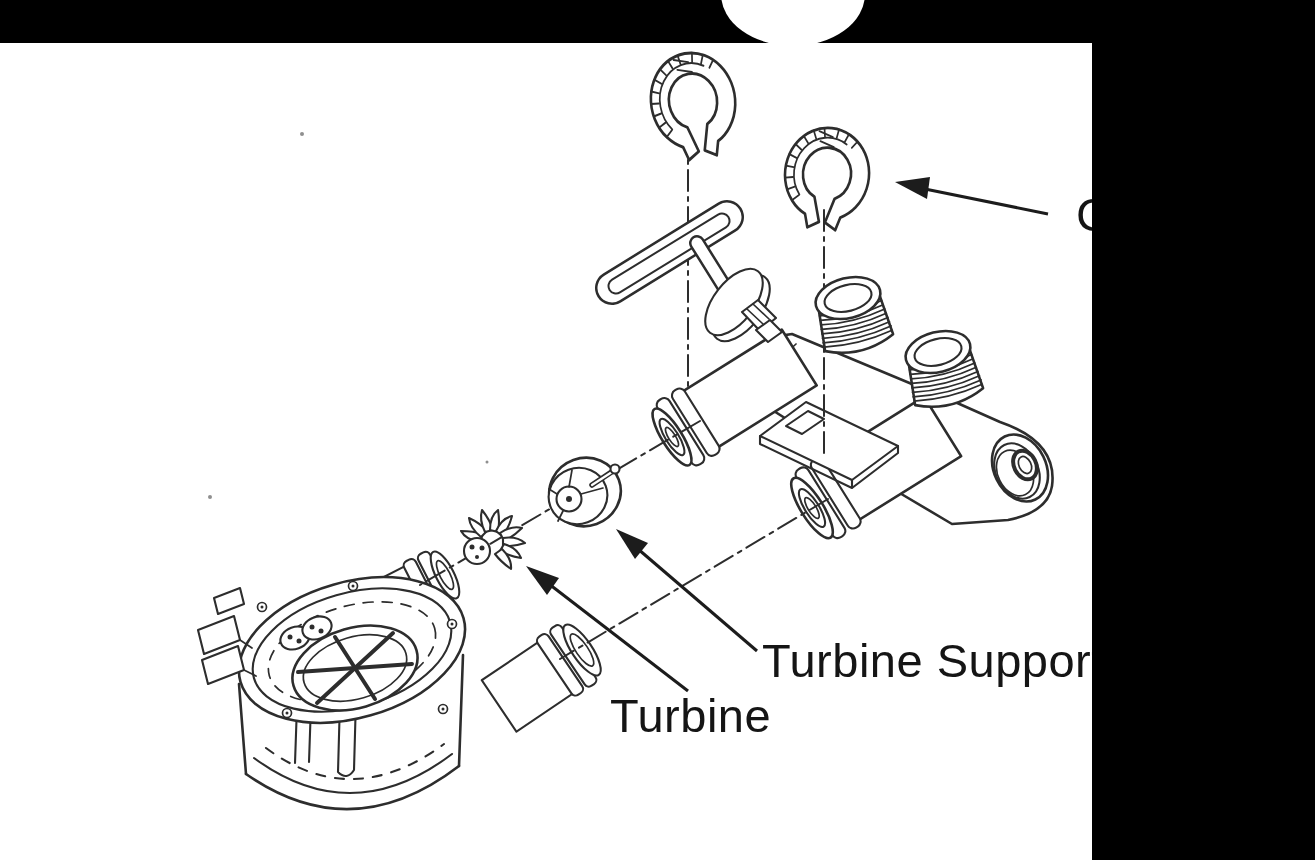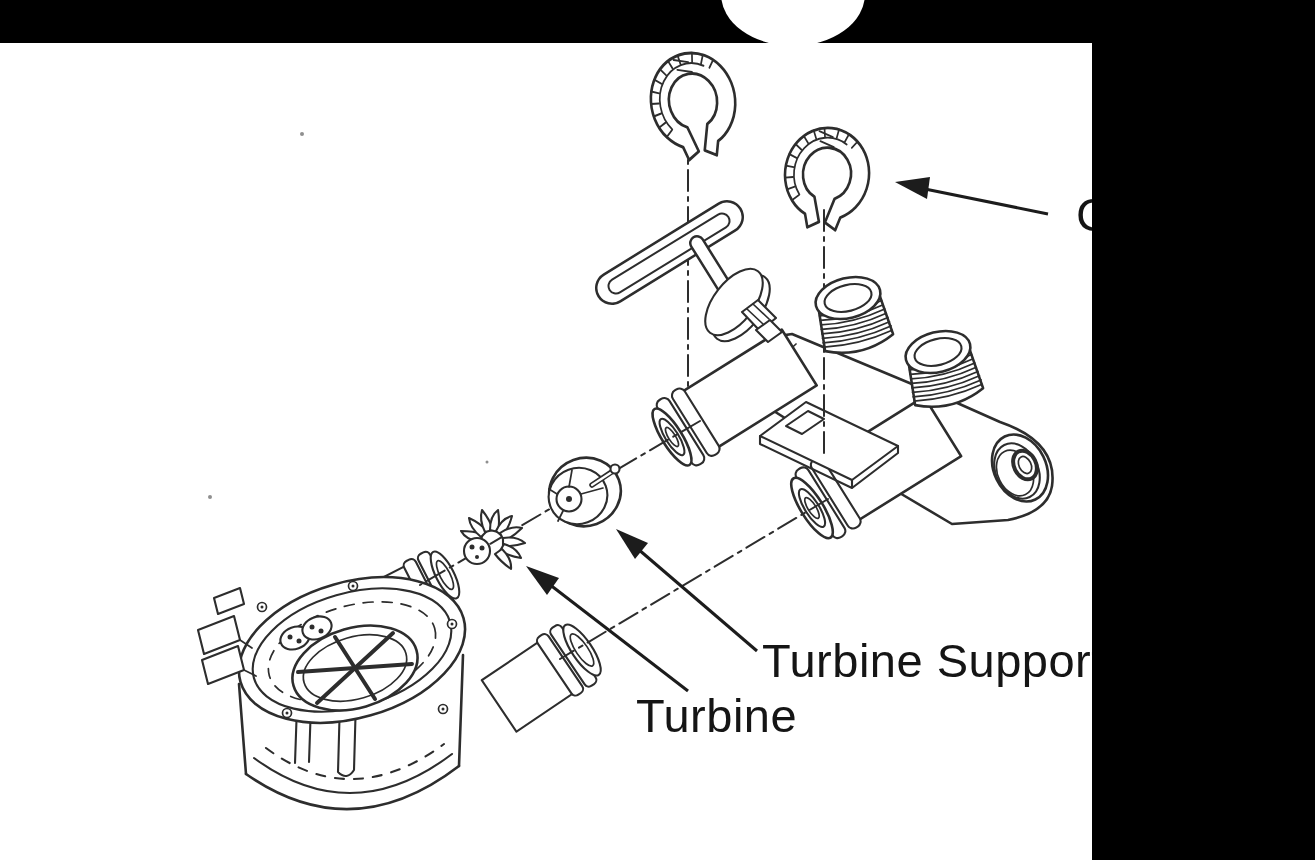--- a/index.html
+++ b/index.html
@@ -224,20 +224,20 @@
       <polygon class="arrowhead" points="616,529 648,543 635,559"></polygon>
     </g>
     <g>
       <line class="arrowline" x1="549" y1="584" x2="688" y2="691"></line>
       <polygon class="arrowhead" points="526,566 559,578 547,595"></polygon>
     </g>
   </svg>
 
   <div class="label" id="label-clip" style="left:1076px;top:191px;">C</div>
   <div class="label" style="left:762px;top:637px;">Turbine Support</div>
-  <div class="label" style="left:636px;top:692px;text-align:right;">Turbine</div>
+  <div class="label" style="left:610px;top:692px;text-align:right;">Turbine</div>
 
   <div class="mask" id="top-bar">
     <div id="top-notch"></div>
   </div>
   <div class="mask" id="right-panel"></div>
 
 </div>
 
 </body></html>

